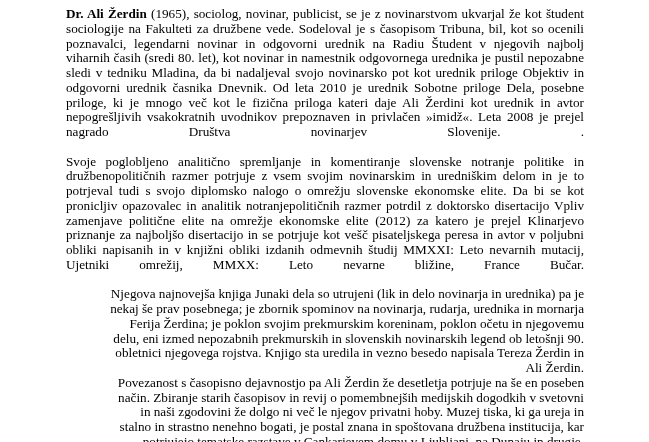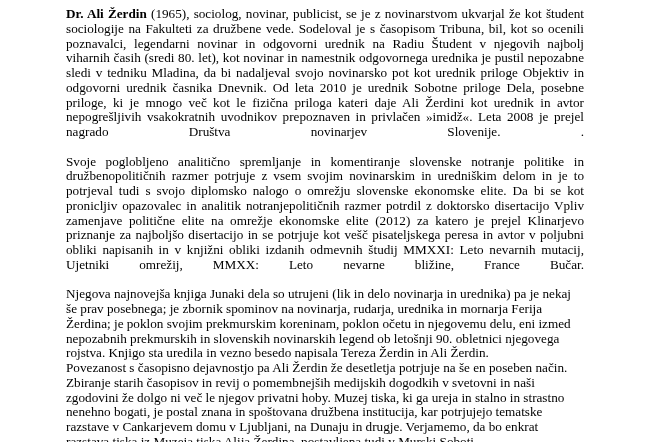--- a/index.html
+++ b/index.html
@@ -33,21 +33,22 @@
     padding: 0;
     font-size: 13.2px;
     line-height: 14.75px;
     text-align: justify;
     text-justify: inter-word;
     word-spacing: 0px;
     -webkit-hyphens: none;
     hyphens: none;
   }
   .para.ragged {
-    text-align: left;
+    text-align: right;
+    margin-left: 44px;
   }
   .para.justify-all {
     text-align: justify;
   }
   
   .para.justify-all::after {
     content: "";
     display: inline-block;
     width: 100%;
   }

